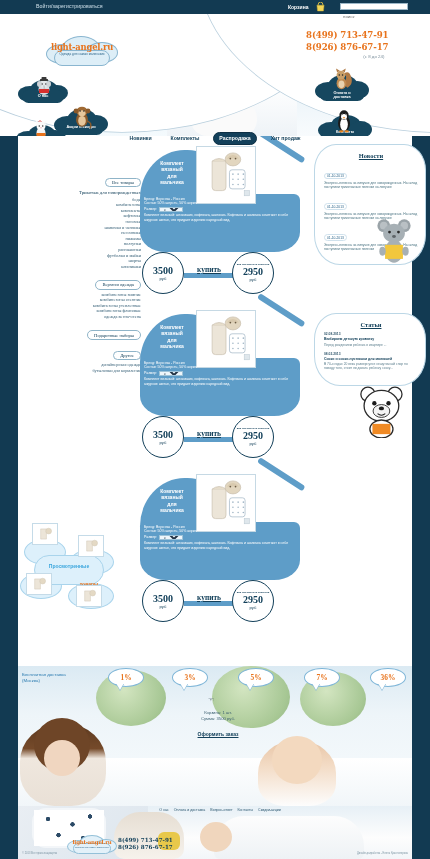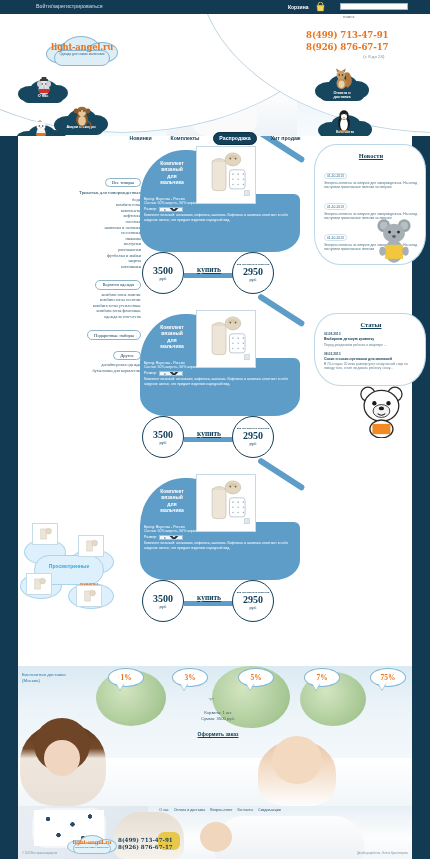--- a/index.html
+++ b/index.html
@@ -860,21 +860,21 @@
       <div class="dtxt">5%</div>
     </div>
     <div class="disc" style="left:304px;">
       <div class="dbub"></div>
         <div class="dtail"></div>
       <div class="dtxt">7%</div>
     </div>
     <div class="disc" style="left:370px;">
       <div class="dbub"></div>
         <div class="dtail"></div>
-      <div class="dtxt">75%</div>
+      <div class="dtxt">36%</div>
     </div>
 
     <div class="cursor-hand">☜</div>
 
     <div class="cart-tip">
       <div class="l">Корзина: 1 шт.</div>
       <div class="l">Сумма: 3500 руб.</div>
       <div class="checkout">Оформить заказ</div>
     </div>
   </div>

